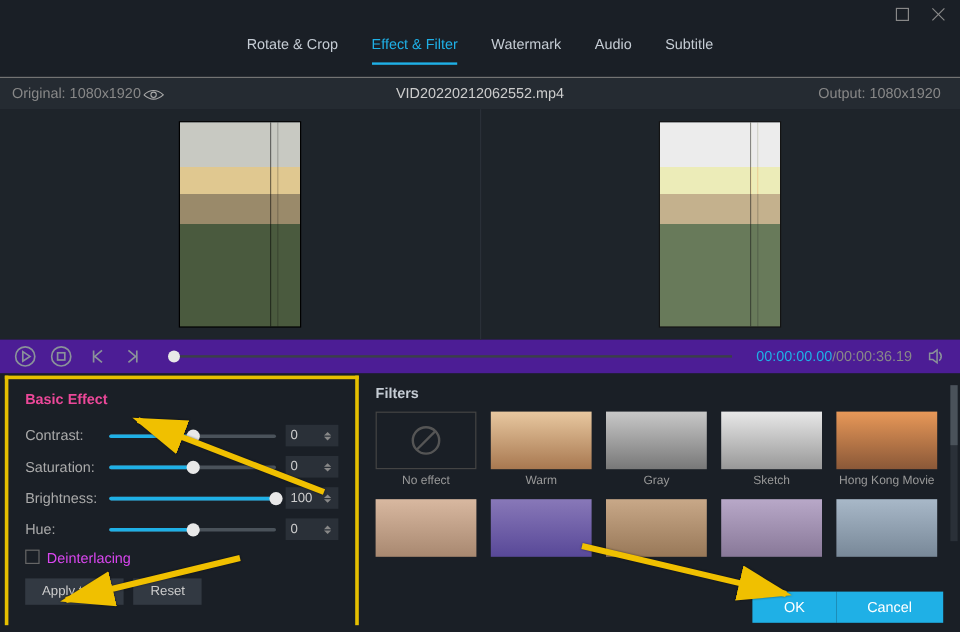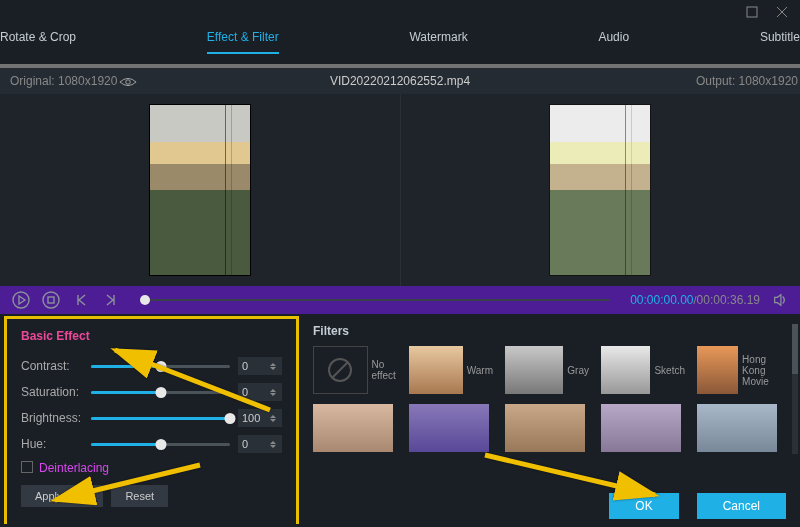--- a/index.html
+++ b/index.html
@@ -1,25 +1,25 @@
 <!DOCTYPE html>
 <html><head>
 <meta charset="utf-8">
 <style>
 *{box-sizing:border-box;margin:0;padding:0;font-family:"Segoe UI",Arial,sans-serif;font-size:12px;user-select:none}
 body{background:#1a1f26;color:#a8b0b8;width:800px;height:527px;overflow:hidden;position:relative}
 .titlebar{height:24px;display:flex;justify-content:flex-end;align-items:center;padding-right:12px;gap:18px}
 .titlebar .winctl{width:12px;height:12px;stroke:#888;cursor:pointer}
-.tabs{display:flex;justify-content:space-between;gap:28px;padding:6px 0 10px;border-bottom:4px solid #737373}
+.tabs{display:flex;justify-content:center;gap:28px;padding:6px 0 10px;border-bottom:1px solid #737373}
 .tabs span{color:#c5ccd4;cursor:pointer;padding-bottom:8px}
 .tabs .active{color:#1fb0e6;border-bottom:2px solid #1fb0e6}
 .infobar{display:flex;align-items:center;height:26px;background:#252b32;font-size:11px;position:relative}
 .infobar .left{padding-left:10px;color:#888;display:flex;align-items:flex-end;gap:2px}
 .infobar .center{position:absolute;left:50%;transform:translateX(-50%);color:#ccc}
-.infobar .right{margin-left:auto;padding-right:2px;color:#888}
+.infobar .right{margin-left:auto;padding-right:16px;color:#888}
 .preview{display:flex;height:192px;background:#1e242a}
 .pane{flex:1;display:flex;align-items:center;justify-content:center;position:relative}
 .pane+.pane{border-left:1px solid #2a3038}
 .thumb{width:100px;height:170px;background:linear-gradient(#c8c9c2 0 22%,#e0c890 22% 35%,#9a8a6a 35% 50%,#4a5a3e 50% 100%);position:relative;box-shadow:0 0 0 1px #000}
 .thumb.r{filter:brightness(1.35) contrast(.85)}
 .thumb::after{content:"";position:absolute;top:0;right:24px;width:1px;height:100%;background:rgba(0,0,0,.5);box-shadow:6px 0 0 rgba(0,0,0,.2)}
 .transport{display:flex;align-items:center;height:28px;padding:0 12px;gap:12px;background:#4c1d95}
 .tbtn{width:18px;height:18px;display:flex;align-items:center;justify-content:center;cursor:pointer}
 .tbtn svg{stroke:#8a929a;fill:none;stroke-width:1.4}
 .timeline{flex:1;height:2px;background:#3a4048;position:relative;margin:0 8px}
@@ -40,37 +40,37 @@
 .spin .arrows div{width:0;height:0;border-left:3px solid transparent;border-right:3px solid transparent}
 .spin .au{border-bottom:3px solid #888}
 .spin .ad{border-top:3px solid #888}
 .check{display:flex;align-items:flex-start;gap:6px;margin-top:4px;color:#d946ef}
 .check .box{width:12px;height:12px;border:1px solid #666}
 .btnrow{display:flex;gap:8px;margin-top:10px}
 .btn{padding:5px 14px;background:#323942;color:#ccc;cursor:pointer;font-size:11px}
 .filters{flex:1;padding:10px 14px;position:relative}
 .filters h3{color:#c5ccd4;font-weight:bold;margin-bottom:8px}
 .fgrid{display:flex;gap:12px;margin-bottom:10px}
-.fitem{width:84px;display:flex;flex-direction:row;align-items:center;gap:4px}
+.fitem{width:84px;display:flex;flex-direction:column;align-items:center;gap:4px}
 .fitem .fthumb{width:84px;height:48px;background:linear-gradient(#b8a890,#7a6a58);position:relative}
 .fitem .flabel{font-size:10px;color:#999}
 .noeffect{width:84px;height:48px;border:1px solid #444;display:flex;align-items:center;justify-content:center}
 .noeffect svg{stroke:#555;fill:none;stroke-width:2}
 .fthumb.warm{background:linear-gradient(#e8c8a0,#a87850)}
 .fthumb.gray{background:linear-gradient(#c8c8c8,#787878)}
 .fthumb.sketch{background:linear-gradient(#e8e8e8,#989898)}
 .fthumb.hk{background:linear-gradient(#e89858,#8a5838)}
 .fthumb.f2a{background:linear-gradient(#d8b8a0,#a88870)}
 .fthumb.f2b{background:linear-gradient(#8878b8,#584898)}
 .fthumb.f2c{background:linear-gradient(#c8a888,#987858)}
 .fthumb.f2d{background:linear-gradient(#b8a8c8,#887898)}
 .fthumb.f2e{background:linear-gradient(#a8b8c8,#788898)}
 .scroll{position:absolute;right:2px;top:10px;width:6px;height:130px;background:#2a3038}
 .scroll .sthumb{width:100%;height:50px;background:#4a525a}
-.footer{position:absolute;bottom:8px;right:14px;display:flex;gap:18px}
+.footer{position:absolute;bottom:8px;right:14px;display:flex;gap:0}
 .footer .fbtn{padding:6px 26px;background:#1fb0e6;color:#fff;cursor:pointer;font-size:12px}
 .arrow{position:absolute;pointer-events:none}
 .arrow svg{filter:drop-shadow(0 0 1px rgba(0,0,0,.5))}
 .eye{width:18px;height:12px}
 </style>
 </head>
 <body>
 
 <div class="titlebar">
   <svg class="winctl" viewBox="0 0 12 12">

